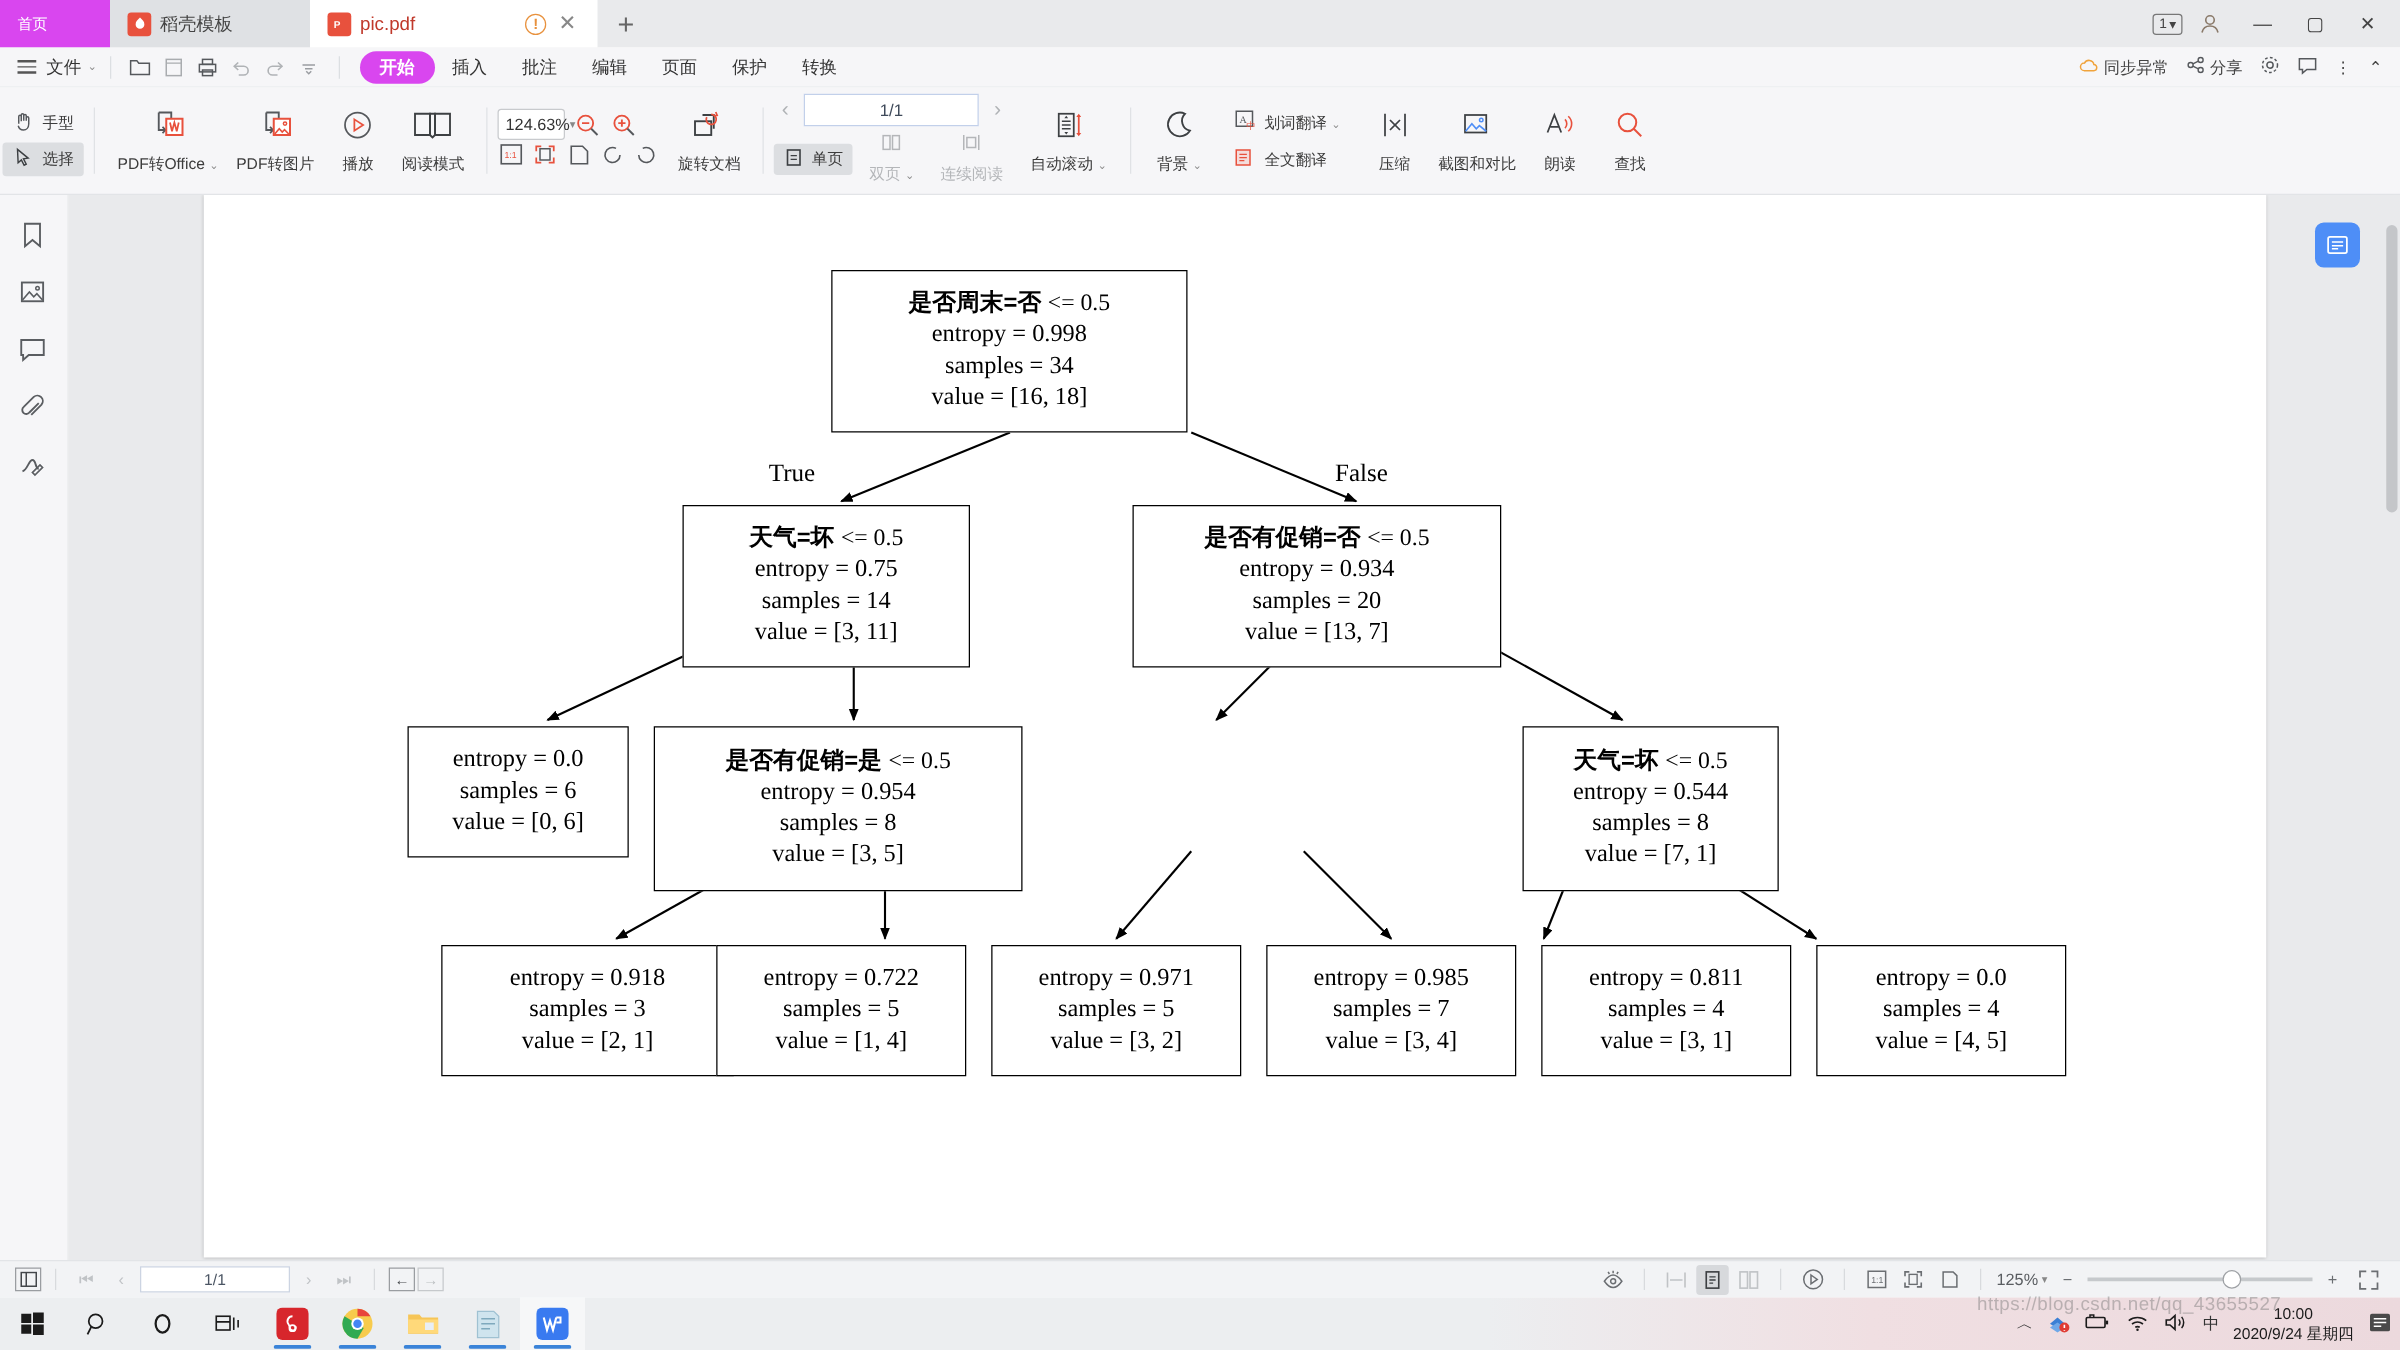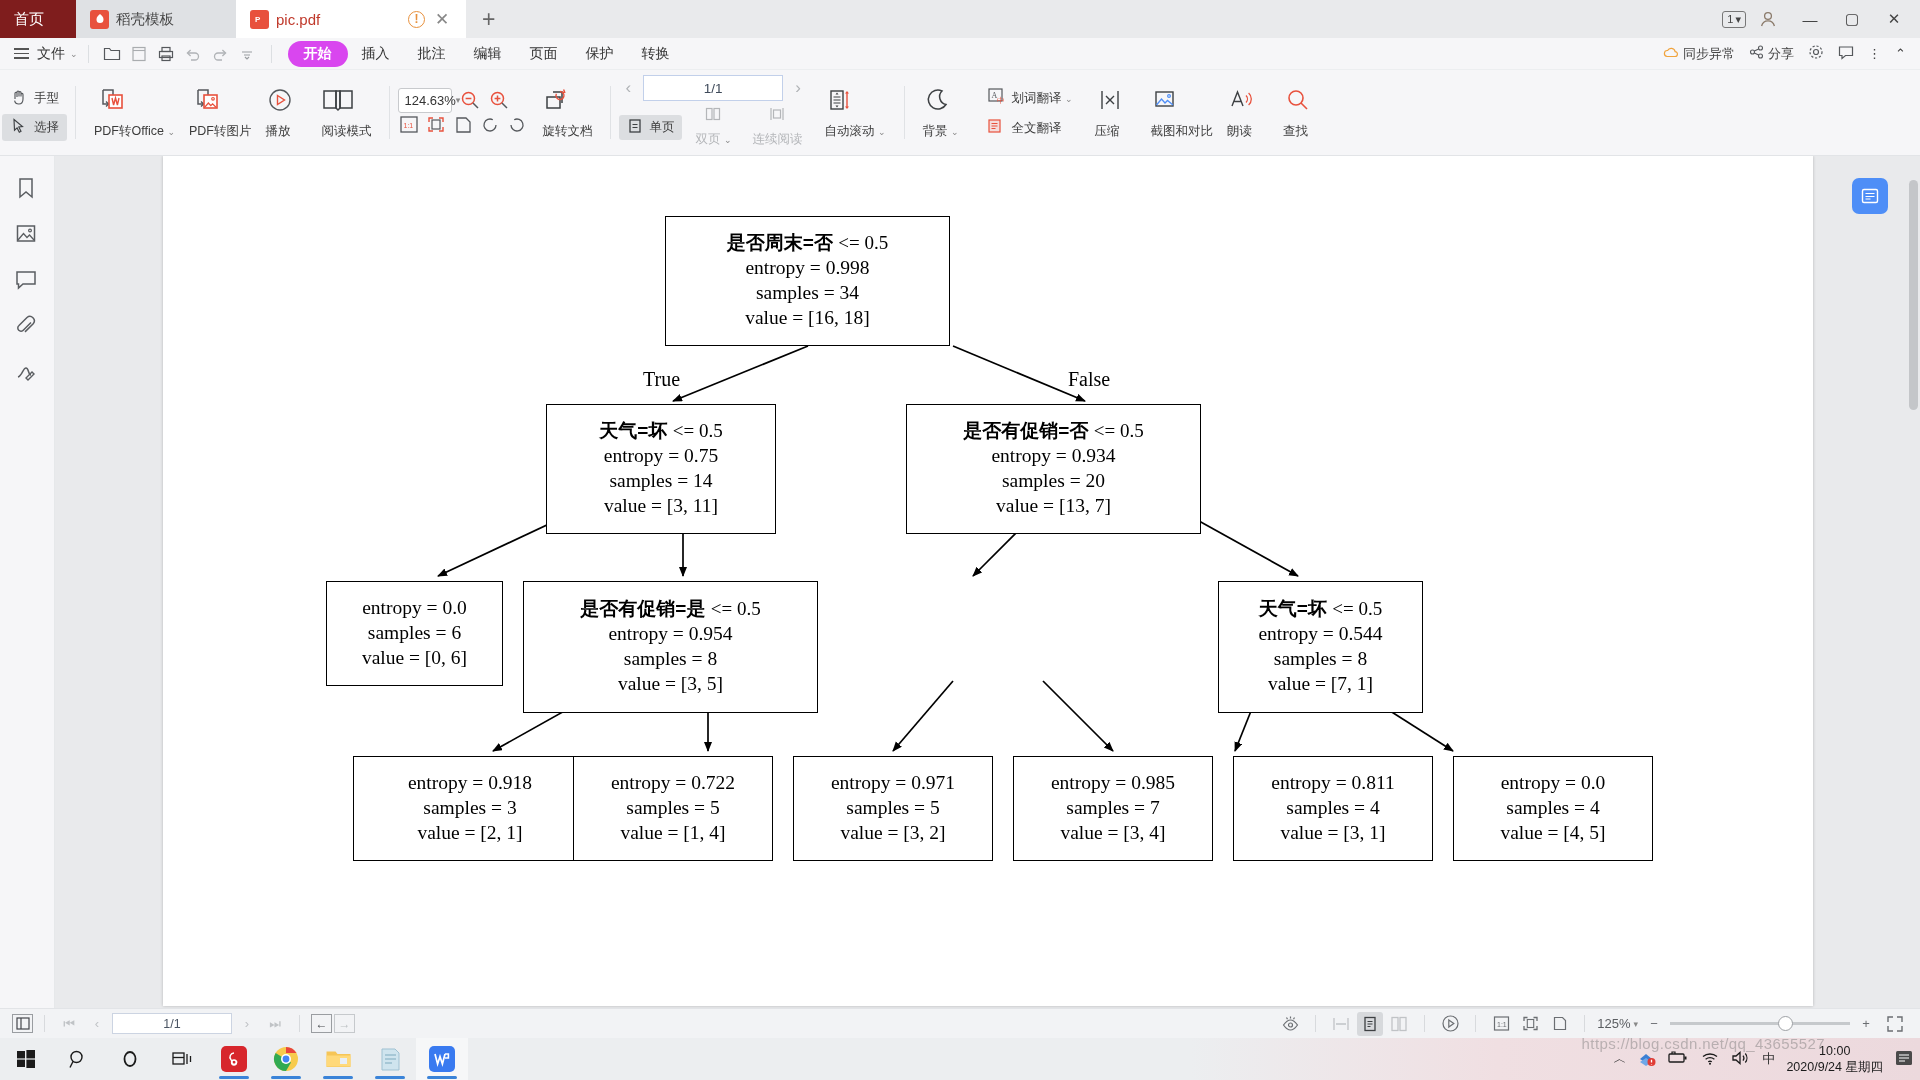--- a/index.html
+++ b/index.html
@@ -16,22 +16,22 @@
     position: absolute; left: 0; top: 0; width: 1920px; height: 38px;
     background: #e9eaec;
     display: flex; align-items: flex-end;
   }
   .tab {
     height: 38px; display: flex; align-items: center; gap: 7px;
     padding: 0 14px; font-size: 14.5px; color: #333;
     position: relative; cursor: default;
   }
   .tab.home {
-    background: #7f1d1d; color: #fff; width: 76px;
-    justify-content: center; font-size: 15px;
+    background: #d946ef; color: #fff; width: 88px;
+    justify-content: center; font-size: 12px;
   }
   .tab.tpl { background: #dfe1e4; width: 160px; }
   .tab.active { background: #ffffff; width: 230px; color: #c0392b; }
   .tab .tabicon {
     width: 19px; height: 19px; border-radius: 3px;
     display: flex; align-items: center; justify-content: center;
     font-size: 12px; color: #fff; font-weight: bold; flex: none;
   }
   .tab .tabicon.red { background: #e8513d; }
   .tab .tabicon.pdf { background: #e8513d; }
@@ -80,21 +80,21 @@
 
   
   .ribbon {
     position: absolute; left: 0; top: 70px; width: 1920px; height: 86px;
     background: #f6f6f8; border-bottom: 1px solid #e2e4e7;
     display: flex; align-items: stretch;
   }
   .rb-group { display: flex; align-items: center; padding: 0 5px; height: 86px; }
   .rb-div { width: 1px; background: #e0e2e5; margin: 16px 6px; }
   .rb-btn {
-    display: flex; flex-direction: column; align-items: flex-start;
+    display: flex; flex-direction: column; align-items: center;
     justify-content: center; min-width: 56px; padding: 3px 7px; gap: 3px;
     font-size: 12.5px; color: #3c3c3c;
   }
   .rb-btn .lbl { white-space: nowrap; }
   .rb-stack { display: flex; flex-direction: column; justify-content: center; gap: 2px; height: 86px; padding: 10px 2px;}
   .rb-small {
     display: flex; align-items: center; gap: 6px; font-size: 12.5px;
     color: #3c3c3c; padding: 3px 8px; border-radius: 3px; white-space: nowrap;
   }
   .rb-small.sel { background: #dcdee1; }
@@ -688,21 +688,21 @@
           <path d="M545 525 L545 595"></path>
 
           <path d="M790 525 L730 595"></path>
           <path d="M880 525 L950 595"></path>
 
           <path d="M1100 525 L1072 595"></path>
           <path d="M1180 525 L1290 595"></path>
         </g>
       </svg>
 
-      <div class="edgelabel" style="left:480px; top:212px;">True</div>
+      <div class="edgelabel" style="left:452px; top:212px;">True</div>
       <div class="edgelabel" style="left:905px; top:212px;">False</div>
 
       <div class="tnode" style="left:502px; top:60px; width:285px; height:130px;">
         <div class="cond"><span>是否周末=否</span> <span class="num">&lt;= 0.5</span></div>
         <div class="ln">entropy = 0.998</div>
         <div class="ln">samples = 34</div>
         <div class="ln">value = [16, 18]</div>
       </div>
 
       <div class="tnode" style="left:383px; top:248px; width:230px; height:130px;">

